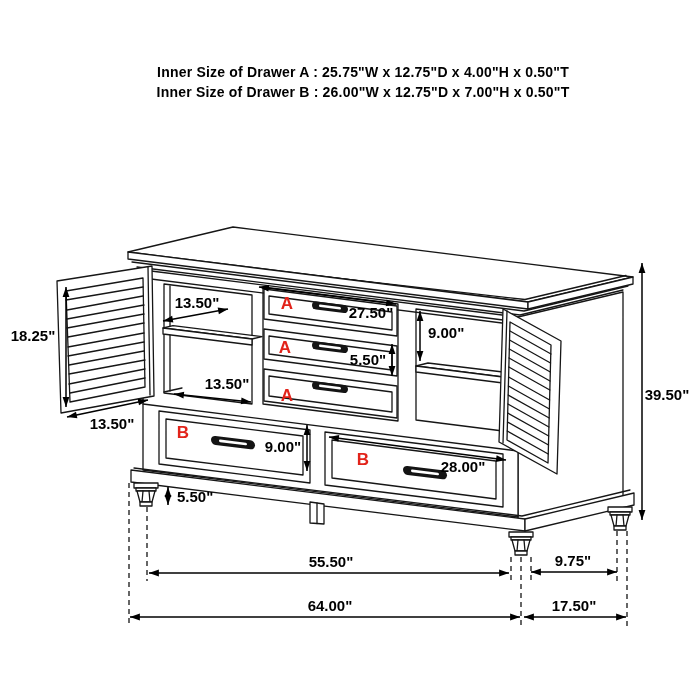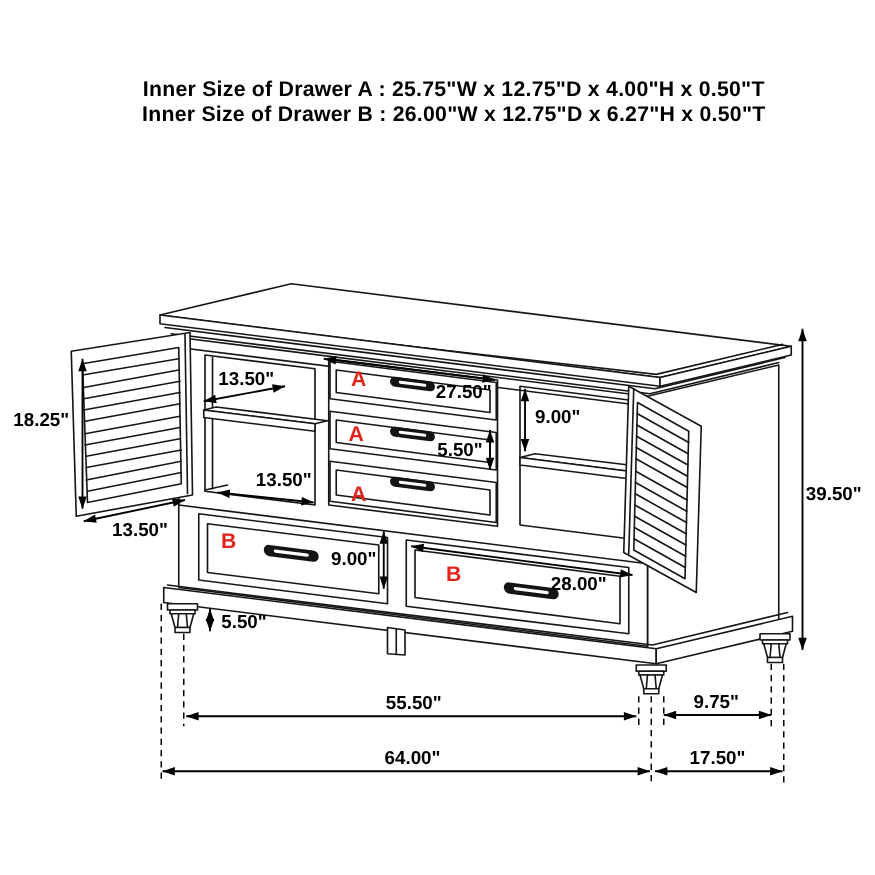--- a/index.html
+++ b/index.html
@@ -1,37 +1,37 @@
 <!DOCTYPE html>
 <html><head>
 <meta charset="utf-8">
 <style>
   html,body{margin:0;padding:0;background:#ffffff;}
   .page{position:relative;width:700px;height:700px;background:#ffffff;overflow:hidden;
         font-family:"Liberation Sans",sans-serif;}
   .hdr{position:absolute;top:62px;left:63px;width:600px;text-align:center;
-       font-size:17px;font-weight:bold;color:#000;line-height:20px;letter-spacing:0.2px;}
+       font-size:14px;font-weight:bold;color:#000;line-height:20px;letter-spacing:0.2px;}
   svg{position:absolute;top:0;left:0;}
   .fl{stroke:#161616;stroke-width:1.3;fill:none;stroke-linejoin:round;stroke-linecap:round;}
   .fw{stroke:#161616;stroke-width:1.3;fill:#ffffff;stroke-linejoin:round;}
   .dim{stroke:#000;stroke-width:1.5;fill:none;}
   .dash{stroke:#000;stroke-width:1.2;fill:none;stroke-dasharray:5 4;}
   .dtx{font:bold 15px "Liberation Sans",sans-serif;fill:#000;}
   .ltx{font:bold 17px "Liberation Sans",sans-serif;}
   .hnd{fill:#141414;stroke:none;}
   .hnd-hl{fill:#ffffff;stroke:none;}
 </style>
 </head>
 <body>
 
 <div class="page">
 
   <div class="hdr">
     <div>Inner Size of Drawer A : 25.75"W x 12.75"D x 4.00"H x 0.50"T</div>
-    <div>Inner Size of Drawer B : 26.00"W x 12.75"D x 6.27"H x 0.50"T</div>
+    <div>Inner Size of Drawer B : 26.00"W x 12.75"D x 7.00"H x 0.50"T</div>
   </div>
 
   <svg width="700" height="700" viewBox="0 0 700 700">
     <defs>
       <marker id="arr" markerWidth="11" markerHeight="8" refX="10.4" refY="4" orient="auto-start-reverse" markerUnits="userSpaceOnUse">
         <path d="M0.5,0.6 L10.5,4 L0.5,7.4 Z" fill="#000"></path>
       </marker>
     </defs>
 
     <g>

